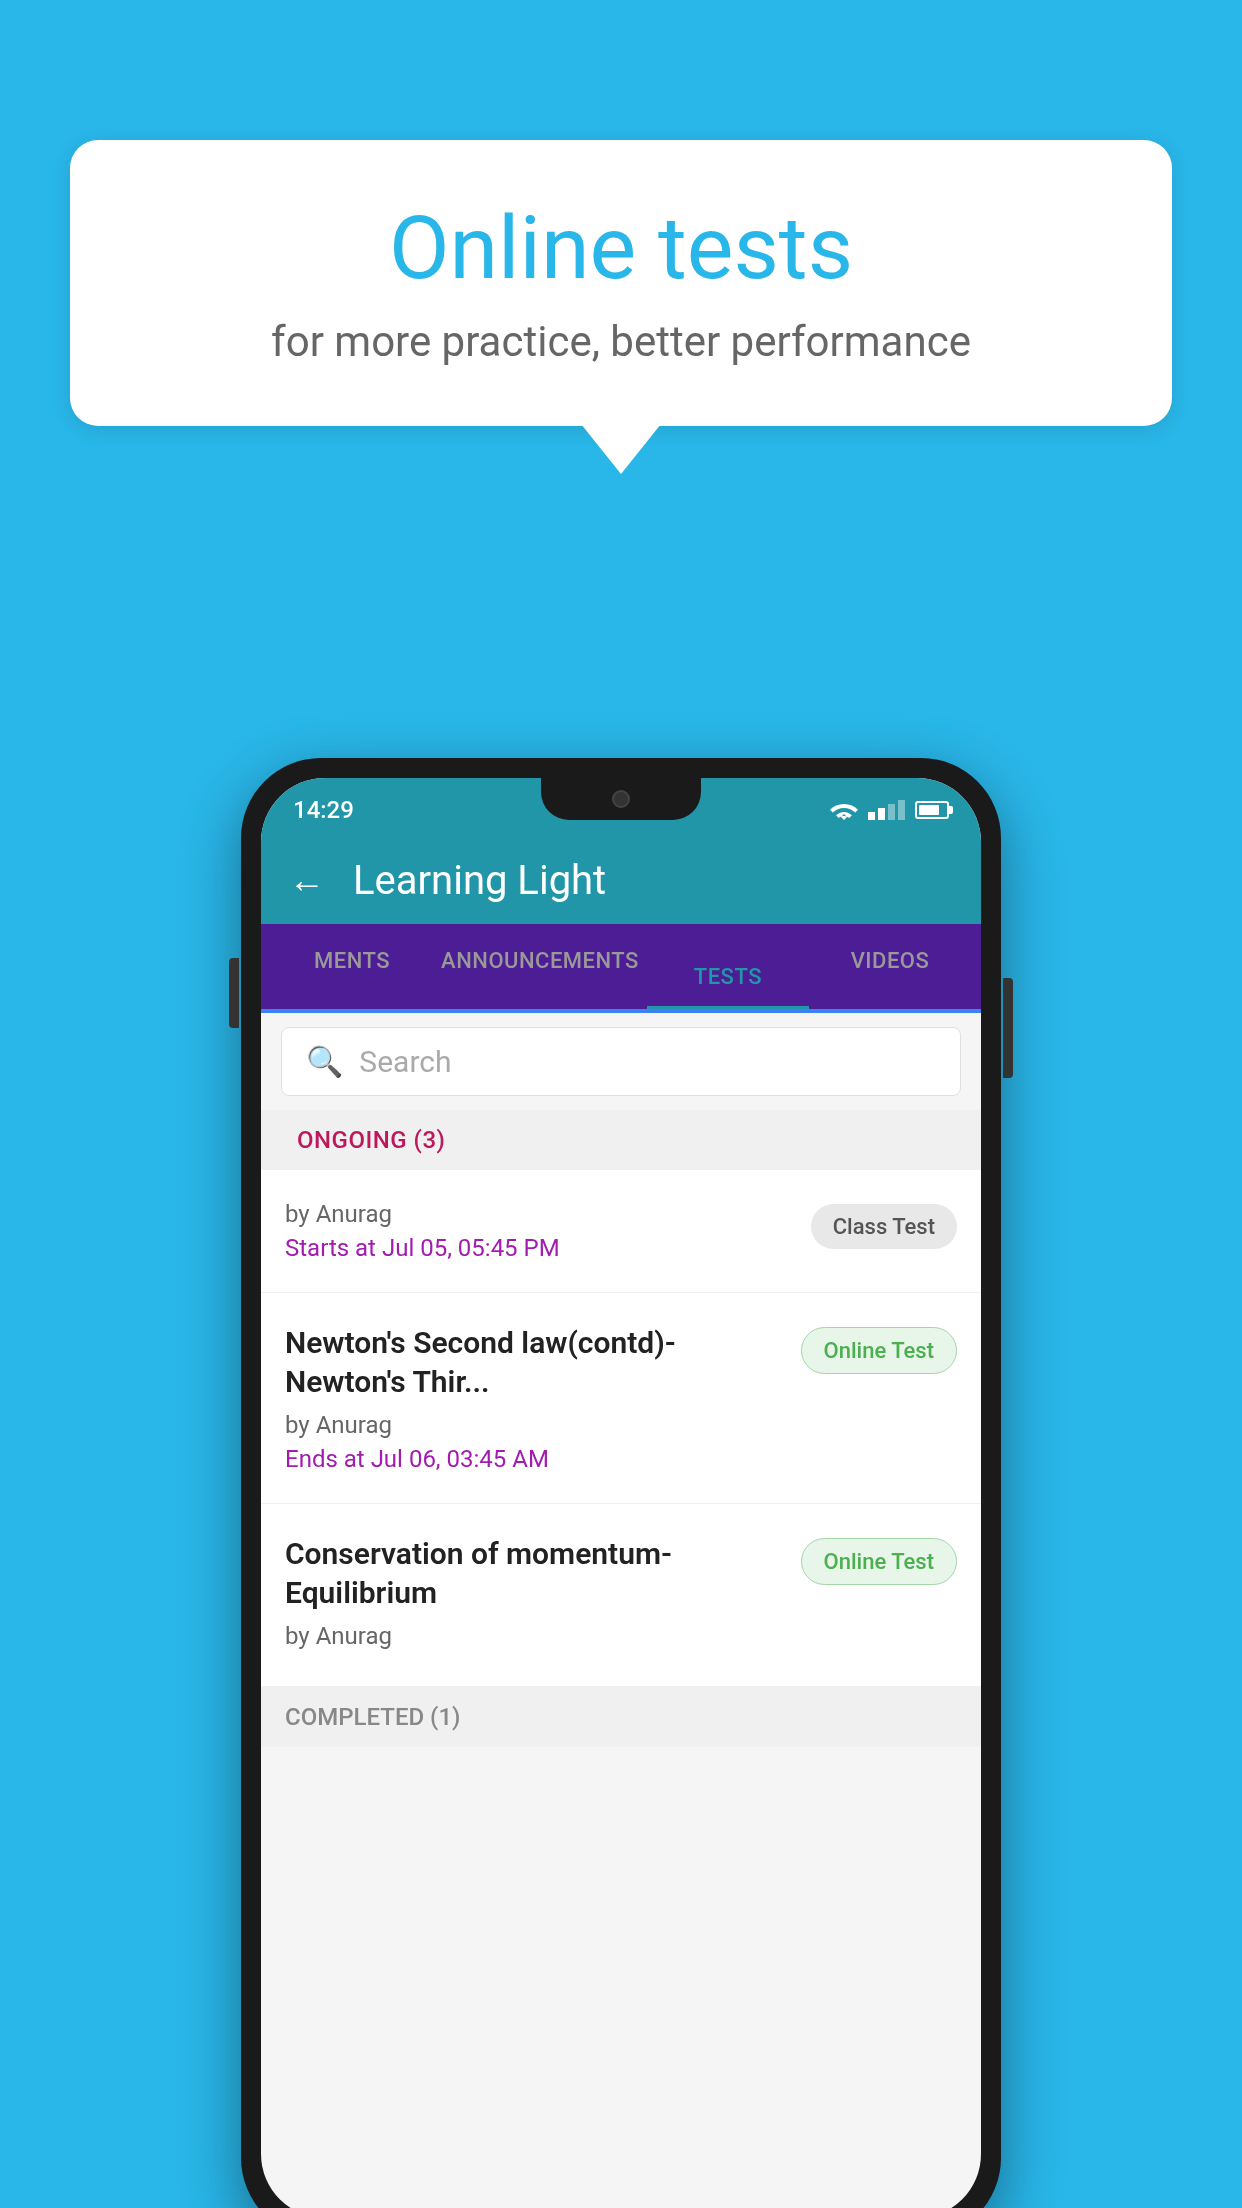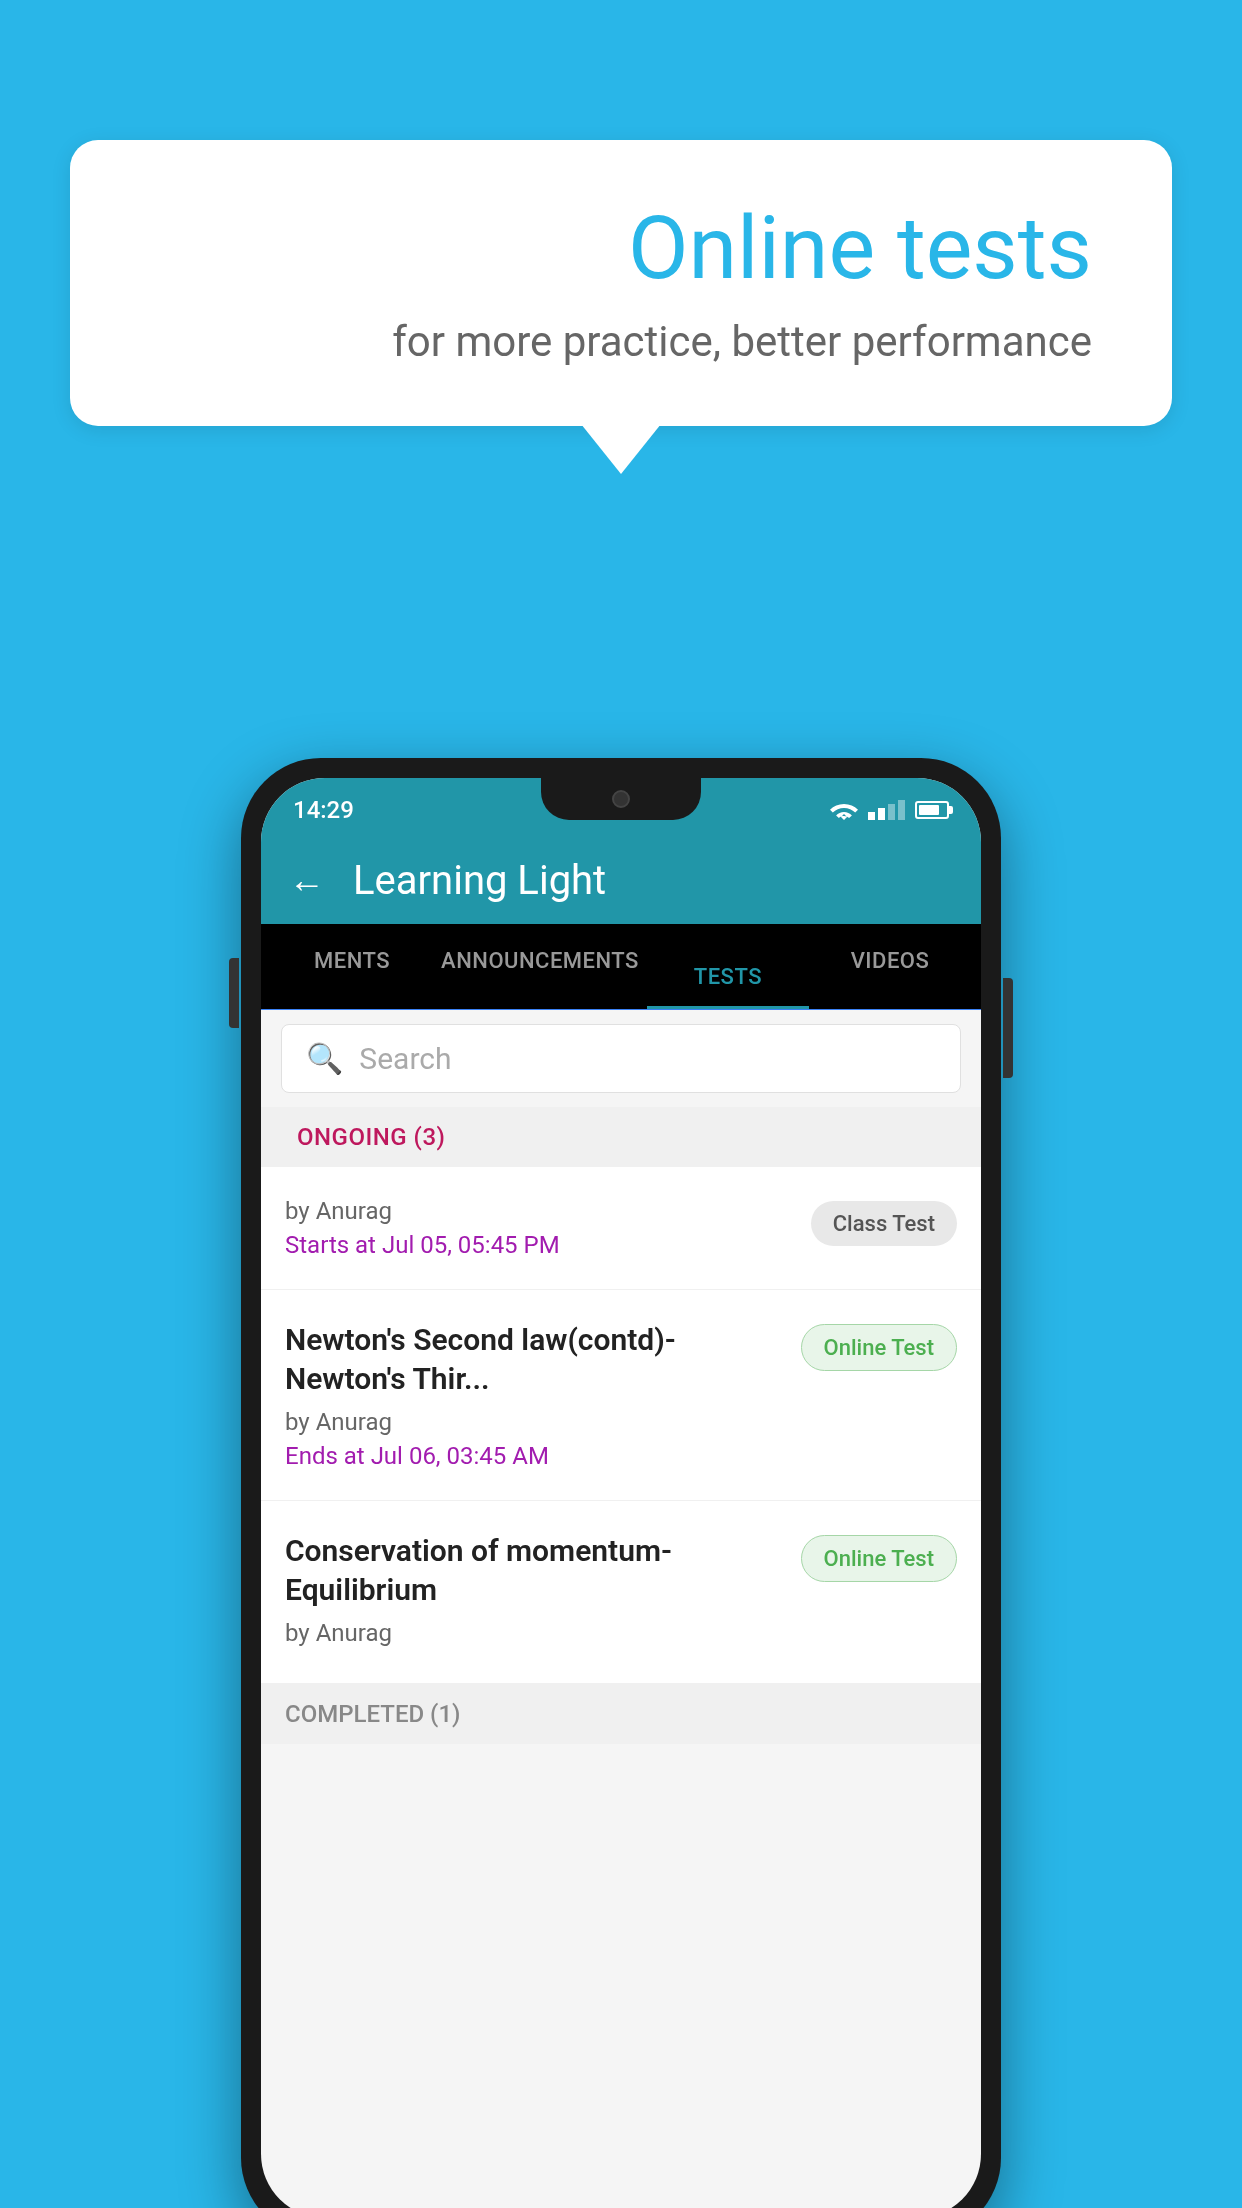--- a/index.html
+++ b/index.html
@@ -21,21 +21,21 @@
       right: 70px;
       display: flex;
       flex-direction: column;
       align-items: center;
     }
 
     .speech-bubble {
       background: white;
       border-radius: 28px;
       padding: 60px 80px;
-      text-align: right;
+      text-align: center;
       width: 100%;
       position: relative;
       box-shadow: 0 4px 20px rgba(0,0,0,0.1);
     }
 
     .speech-bubble::after {
       content: '';
       position: absolute;
       bottom: -48px;
       left: 50%;
@@ -190,23 +190,23 @@
     }
 
     .app-bar-title {
       color: white;
       font-size: 40px;
       font-weight: 400;
     }
 
     
     .tabs-container {
-      background: #000000;
-      display: flex;
-      border-bottom: 1px solid #3b82f6;
+      background: #4c1d95;
+      display: flex;
+      border-bottom: 4px solid #3b82f6;
       padding: 0 10px;
     }
 
     .tab {
       flex: 1;
       text-align: center;
       padding: 24px 8px 20px;
       font-size: 22px;
       color: #999;
       font-weight: 500;

